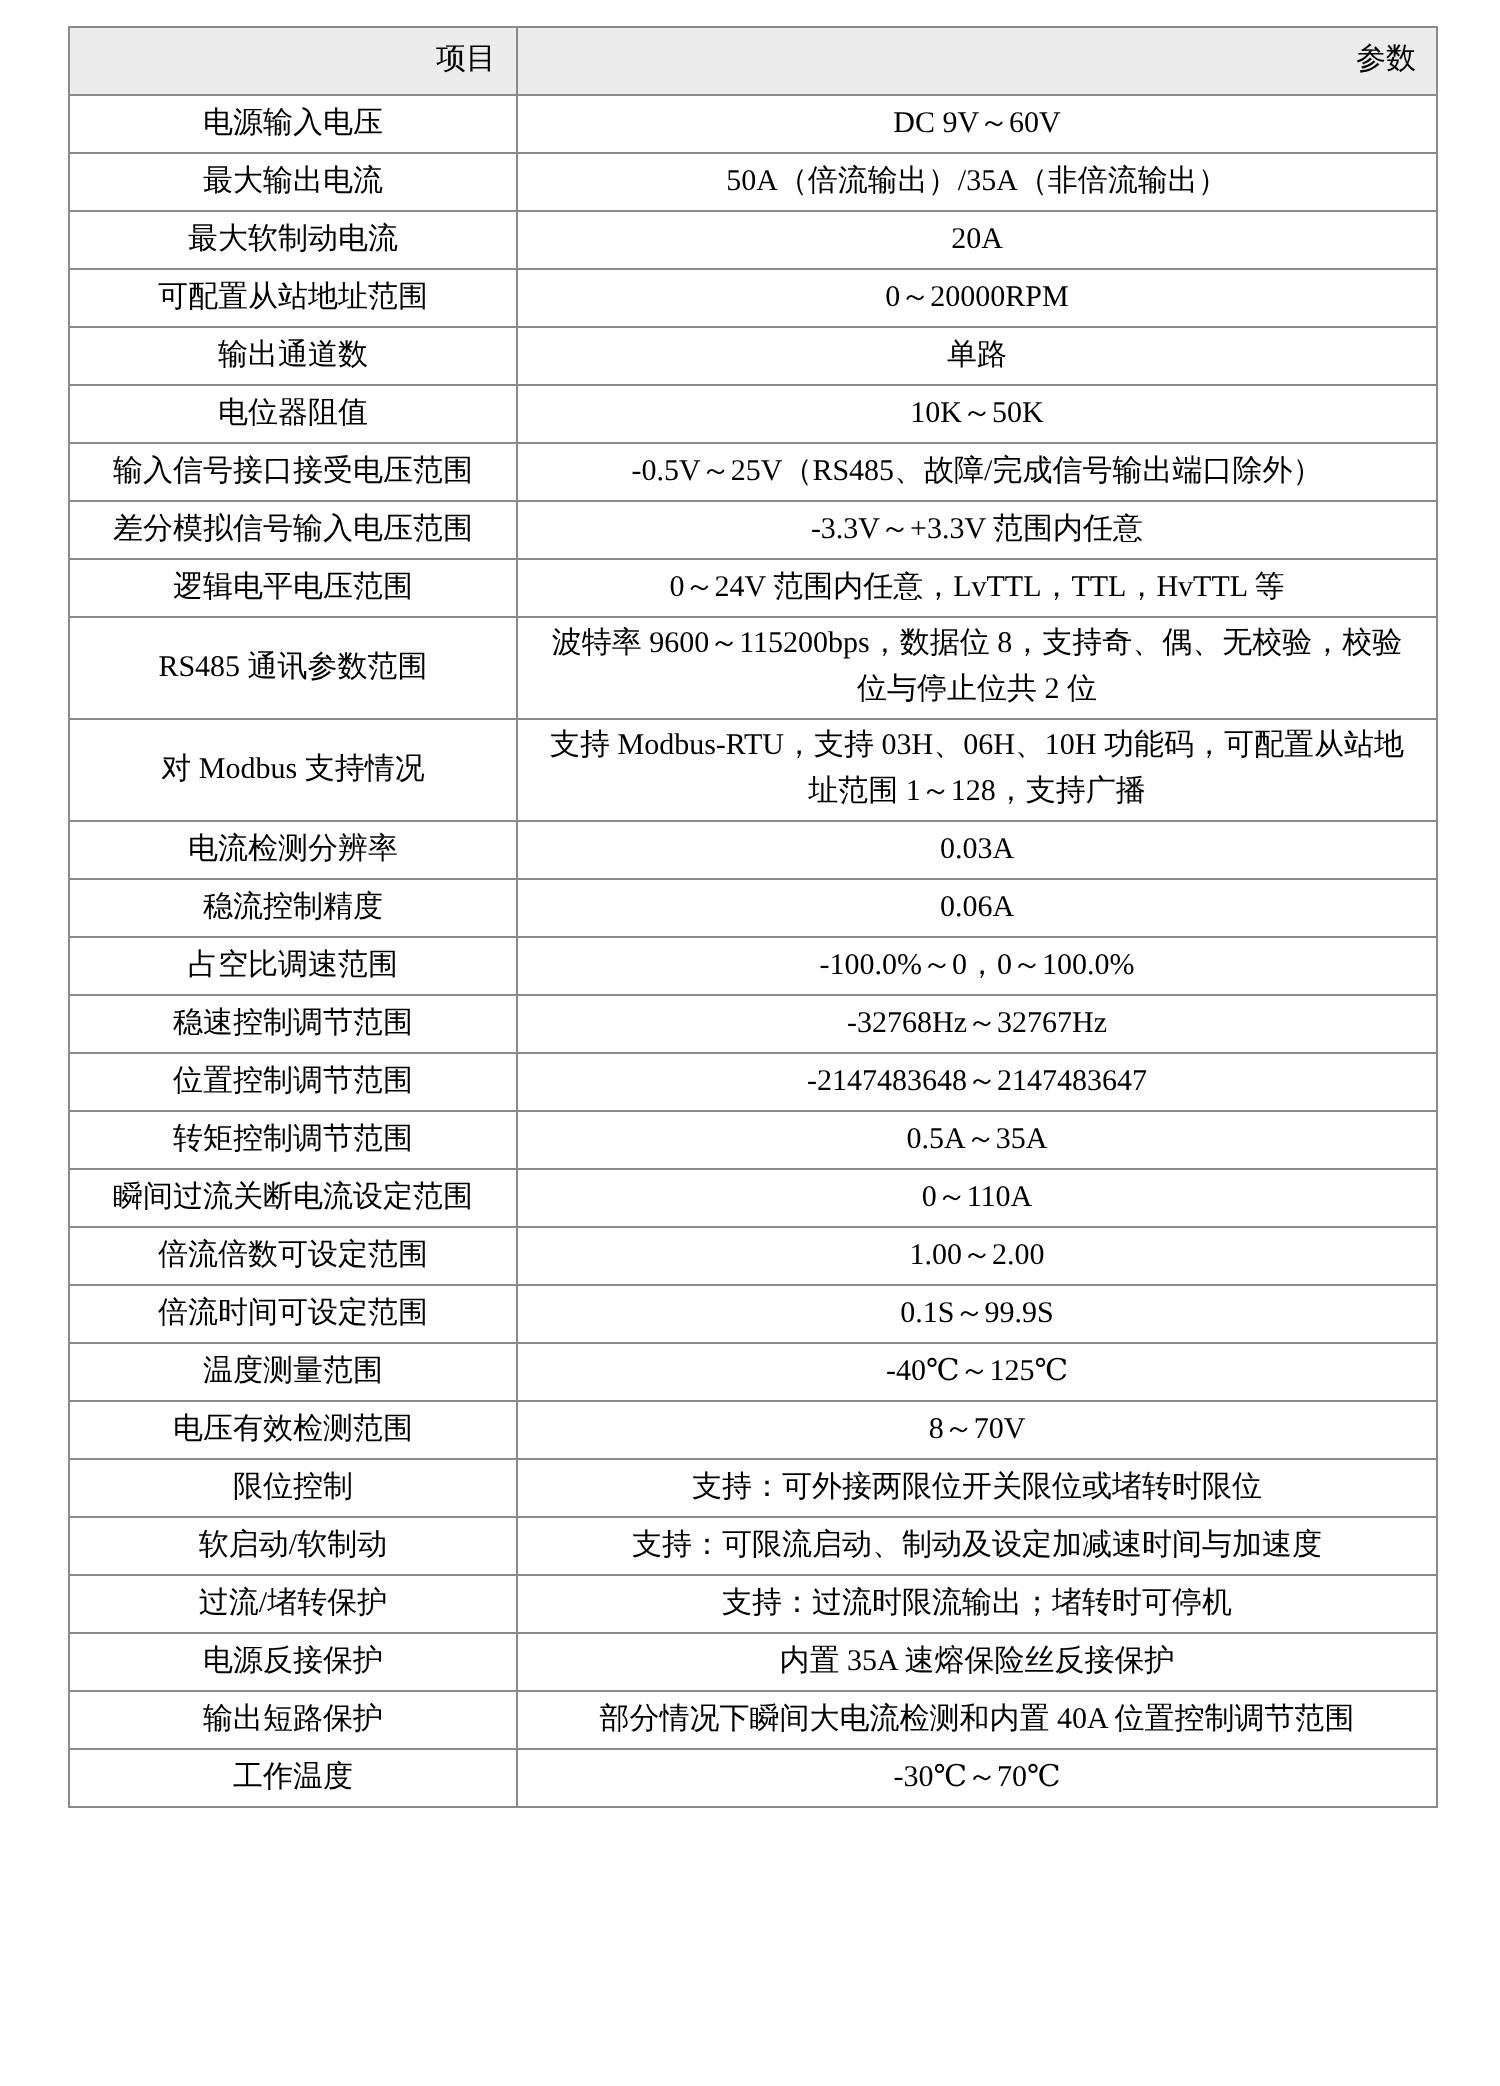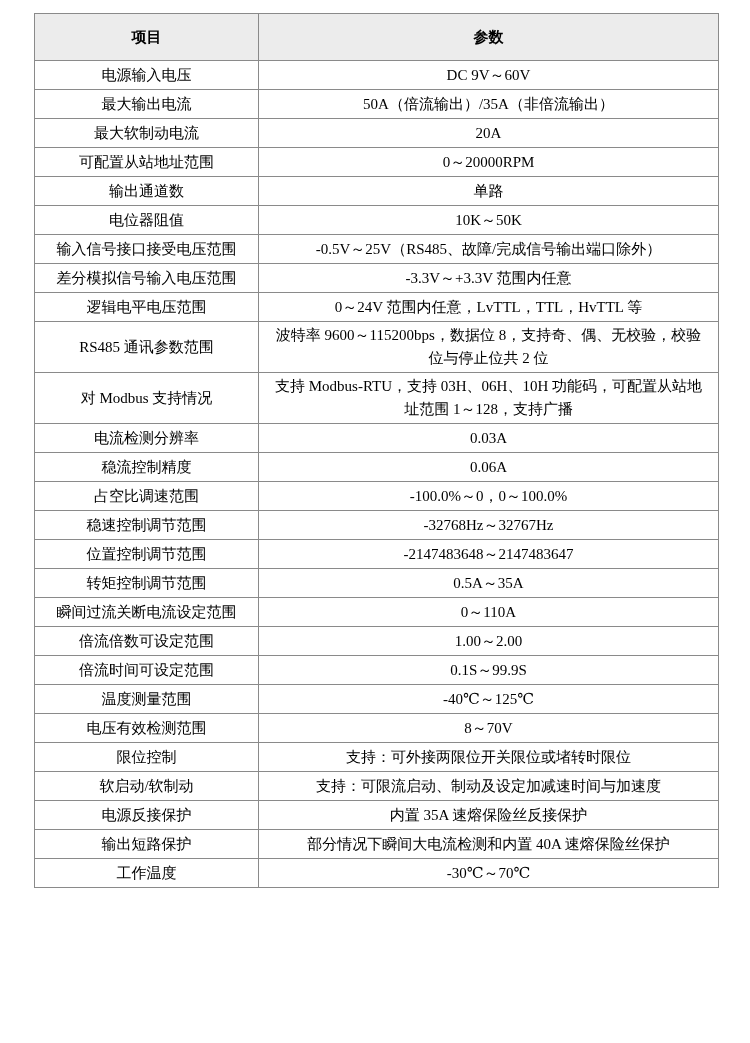--- a/index.html
+++ b/index.html
@@ -34,22 +34,23 @@
     border: 1px solid var(--border-color);
     text-align: center;
     vertical-align: middle;
     font-size: 15px;
     line-height: 23px;
     padding: 2px 10px;
     overflow-wrap: break-word;
   }
   thead th {
     background: var(--header-bg);
-    font-weight: bold;
-    height: 47px;
+    font-weight: normal;
+    height: 34px;
+    text-align: right;
   }
   tbody td {
     height: 29px;
     font-weight: normal;
   }
 </style>
 </head>
 <body>
 
 <table class="spec-table">
@@ -154,25 +155,29 @@
   </tr>
       <tr>
     <td>限位控制</td>
     <td>支持：可外接两限位开关限位或堵转时限位</td>
   </tr>
       <tr>
     <td>软启动/软制动</td>
     <td>支持：可限流启动、制动及设定加减速时间与加速度</td>
   </tr>
       <tr>
+    <td>过流/堵转保护</td>
+    <td>支持：过流时限流输出；堵转时可停机</td>
+  </tr>
+      <tr>
     <td>电源反接保护</td>
     <td>内置 35A 速熔保险丝反接保护</td>
   </tr>
       <tr>
     <td>输出短路保护</td>
-    <td>部分情况下瞬间大电流检测和内置 40A 速熔保险丝保护</td>
+    <td>部分情况下瞬间大电流检测和内置 40A 位置控制调节范围</td>
   </tr>
       <tr>
     <td>工作温度</td>
     <td>-30℃～70℃</td>
   </tr>
     </tbody>
 </table>
 
 </body></html>

